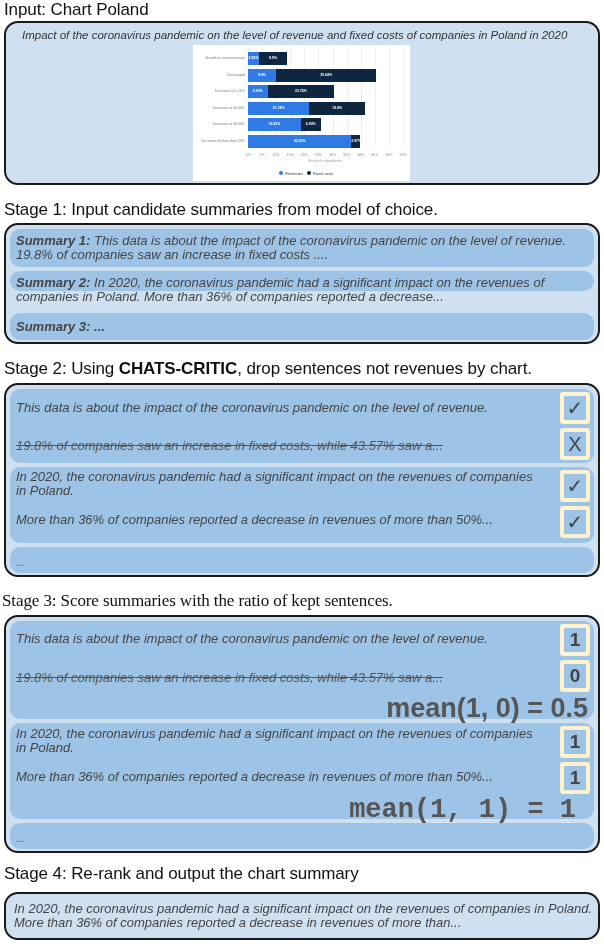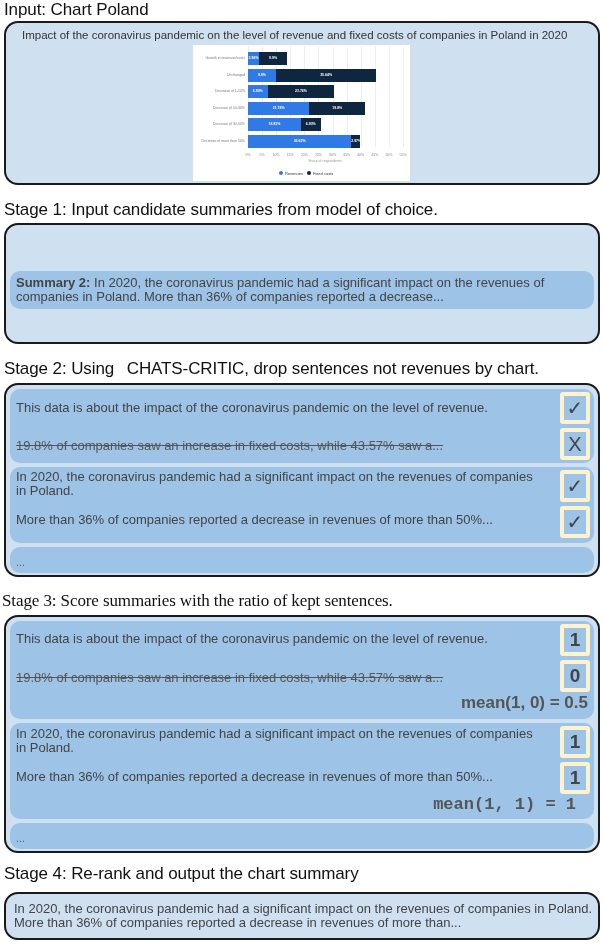--- a/index.html
+++ b/index.html
@@ -5,38 +5,38 @@
   * { box-sizing: border-box; margin: 0; padding: 0; }
   body {
     width: 604px; height: 944px; background: #ffffff;
     font-family: "Liberation Sans", sans-serif; color: #444;
     position: relative; overflow: hidden;
   }
   .stage-title {
     position: absolute; left: 4px; font-size: 17px; color: #111;
     white-space: nowrap; letter-spacing: -0.1px;
   }
-  .stage-title b { font-weight: normal; margin-left: 8px; }
+  .stage-title b { font-weight: bold; }
   .outer {
     position: absolute; border: 2px solid #1a1a1a; border-radius: 14px;
     background: #cfe0f1;
   }
   .panel {
     position: absolute; background: #9dc3e6; border-radius: 10px;
     left: 4px; right: 4px;
   }
-  .text { position: absolute; font-size: 13px; color: #444; line-height: 14px; }
+  .text { position: absolute; font-size: 13px; color: #444; line-height: 14px; font-style: italic; }
   .strike { text-decoration: line-through; color: #555; }
   .badge {
     position: absolute; width: 30px; height: 32px; border: 4px solid #fff2cc;
     background: #9dc3e6; color: #444; text-align: center; font-size: 20px; line-height: 24px;
     border-radius: 3px;
   }
   .badge.num { font-weight: bold; font-size: 19px; }
-  .mean { position: absolute; right: 10px; font-size: 17px; font-weight: bold; color: #555; }
+  .mean { position: absolute; right: 10px; font-size: 27px; font-weight: bold; color: #555; }
 
   
   .chart {
     position: absolute; left: 193px; top: 45px; width: 217px; height: 136px; background: #fff;
   }
   .chart-row-label { position: absolute; left: 0; width: 52px; text-align: right; font-size: 3.5px; color: #777; }
   .bar { position: absolute; height: 13px; font-size: 3.5px; color: #fff; text-align: center; line-height: 13px; font-weight: bold; }
   .bar.rev { background: #2f7ae5; }
   .bar.fix { background: #0f2640; }
   .grid { position: absolute; top: 2px; height: 100px; width: 1px; background: #eee; }
@@ -91,23 +91,33 @@
     <div class="bar fix" style="left: 108.01px; top: 73px; width: 19.53px;">6.93%</div>
     <div class="chart-row-label" style="top: 93.5px;">Decrease of more than 50%</div>
     <div class="bar rev" style="left: 55px; top: 89.5px; width: 103.23px;">36.63%</div>
     <div class="bar fix" style="left: 158.23px; top: 89.5px; width: 8.37px;">2.97%</div>
     <div style="position: absolute; top: 114px; left: 132px; transform: translateX(-50%); font-size: 3.5px; color: rgb(153, 153, 153); white-space: nowrap;">Share of respondents</div>
     <div style="position: absolute; top: 126px; left: 82px; font-size: 4px; color: rgb(51, 51, 51); white-space: nowrap;"><span style="display: inline-block; width: 4px; height: 4px; border-radius: 2px; margin: 0px 2px 0px 4px; background: rgb(47, 122, 229);"></span><span>Revenues</span><span style="display: inline-block; width: 4px; height: 4px; border-radius: 2px; margin: 0px 2px 0px 4px; background: rgb(15, 38, 64);"></span><span>Fixed costs</span></div>
   </div>
 
 <div class="stage-title" style="top:200px;">Stage 1: Input candidate summaries from model of choice.</div>
 <div class="outer" style="left:4px; top:223px; width:596px; height:121px;">
-  <div class="panel" style="top:46px; height:38px;">
+  <div class="panel" style="top:4px; height:38px;">
+    <div class="text" style="left:6px; top:5px; width:565px;">
+      <b style="color:#444;">Summary 1:</b><span> This data is about the impact of the coronavirus pandemic on the level of revenue. 19.8% of companies saw an increase in fixed costs ....</span>
+    </div>
+  </div>
+  <div class="panel" style="top:46px; height:20px;">
     <div class="text" style="left:6px; top:5px; width:565px;">
       <b style="color:#444;">Summary 2:</b><span> In 2020, the coronavirus pandemic had a significant impact on the revenues of companies in Poland. More than 36% of companies reported a decrease...</span>
+    </div>
+  </div>
+  <div class="panel" style="top:88px; height:27px;">
+    <div class="text" style="left:6px; top:7px;">
+      <b style="color:#444;">Summary 3: ...</b>
     </div>
   </div>
 </div>
 
 <div class="stage-title" style="top:359px;">
   <span>Stage 2: Using </span><b>CHATS-CRITIC</b><span>, drop sentences not revenues by chart.</span>
 </div>
 <div class="outer" style="left:4px; top:383px; width:596px; height:194px;">
   <div class="panel" style="top:4px; height:74px;">
     <div class="text" style="left:6px; top:12px; white-space:nowrap;">This data is about the impact of the coronavirus pandemic on the level of revenue.</div>

